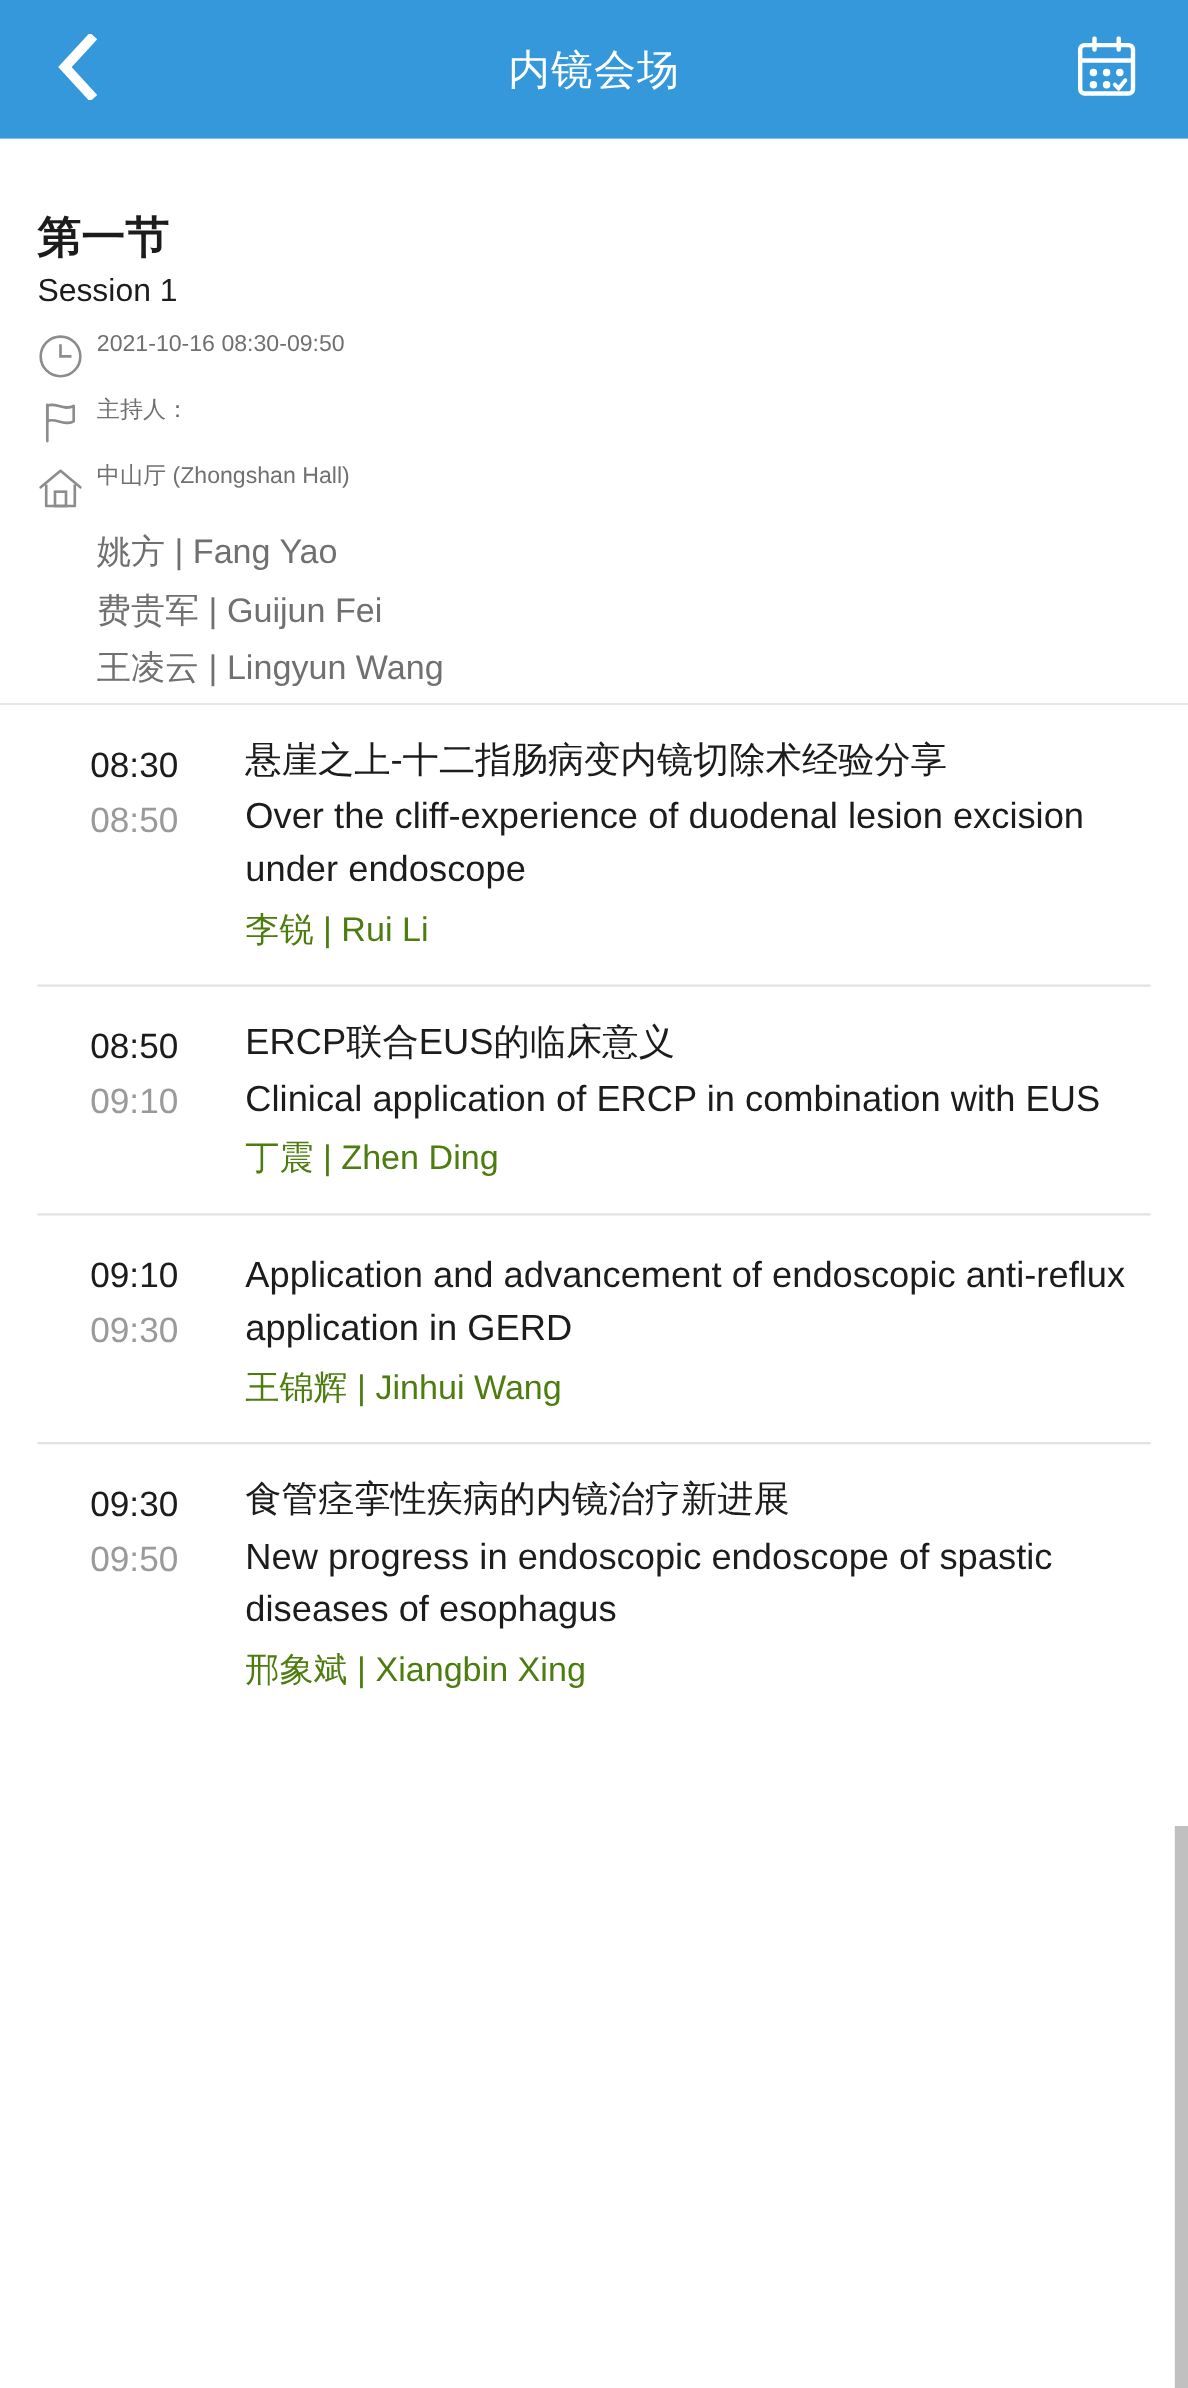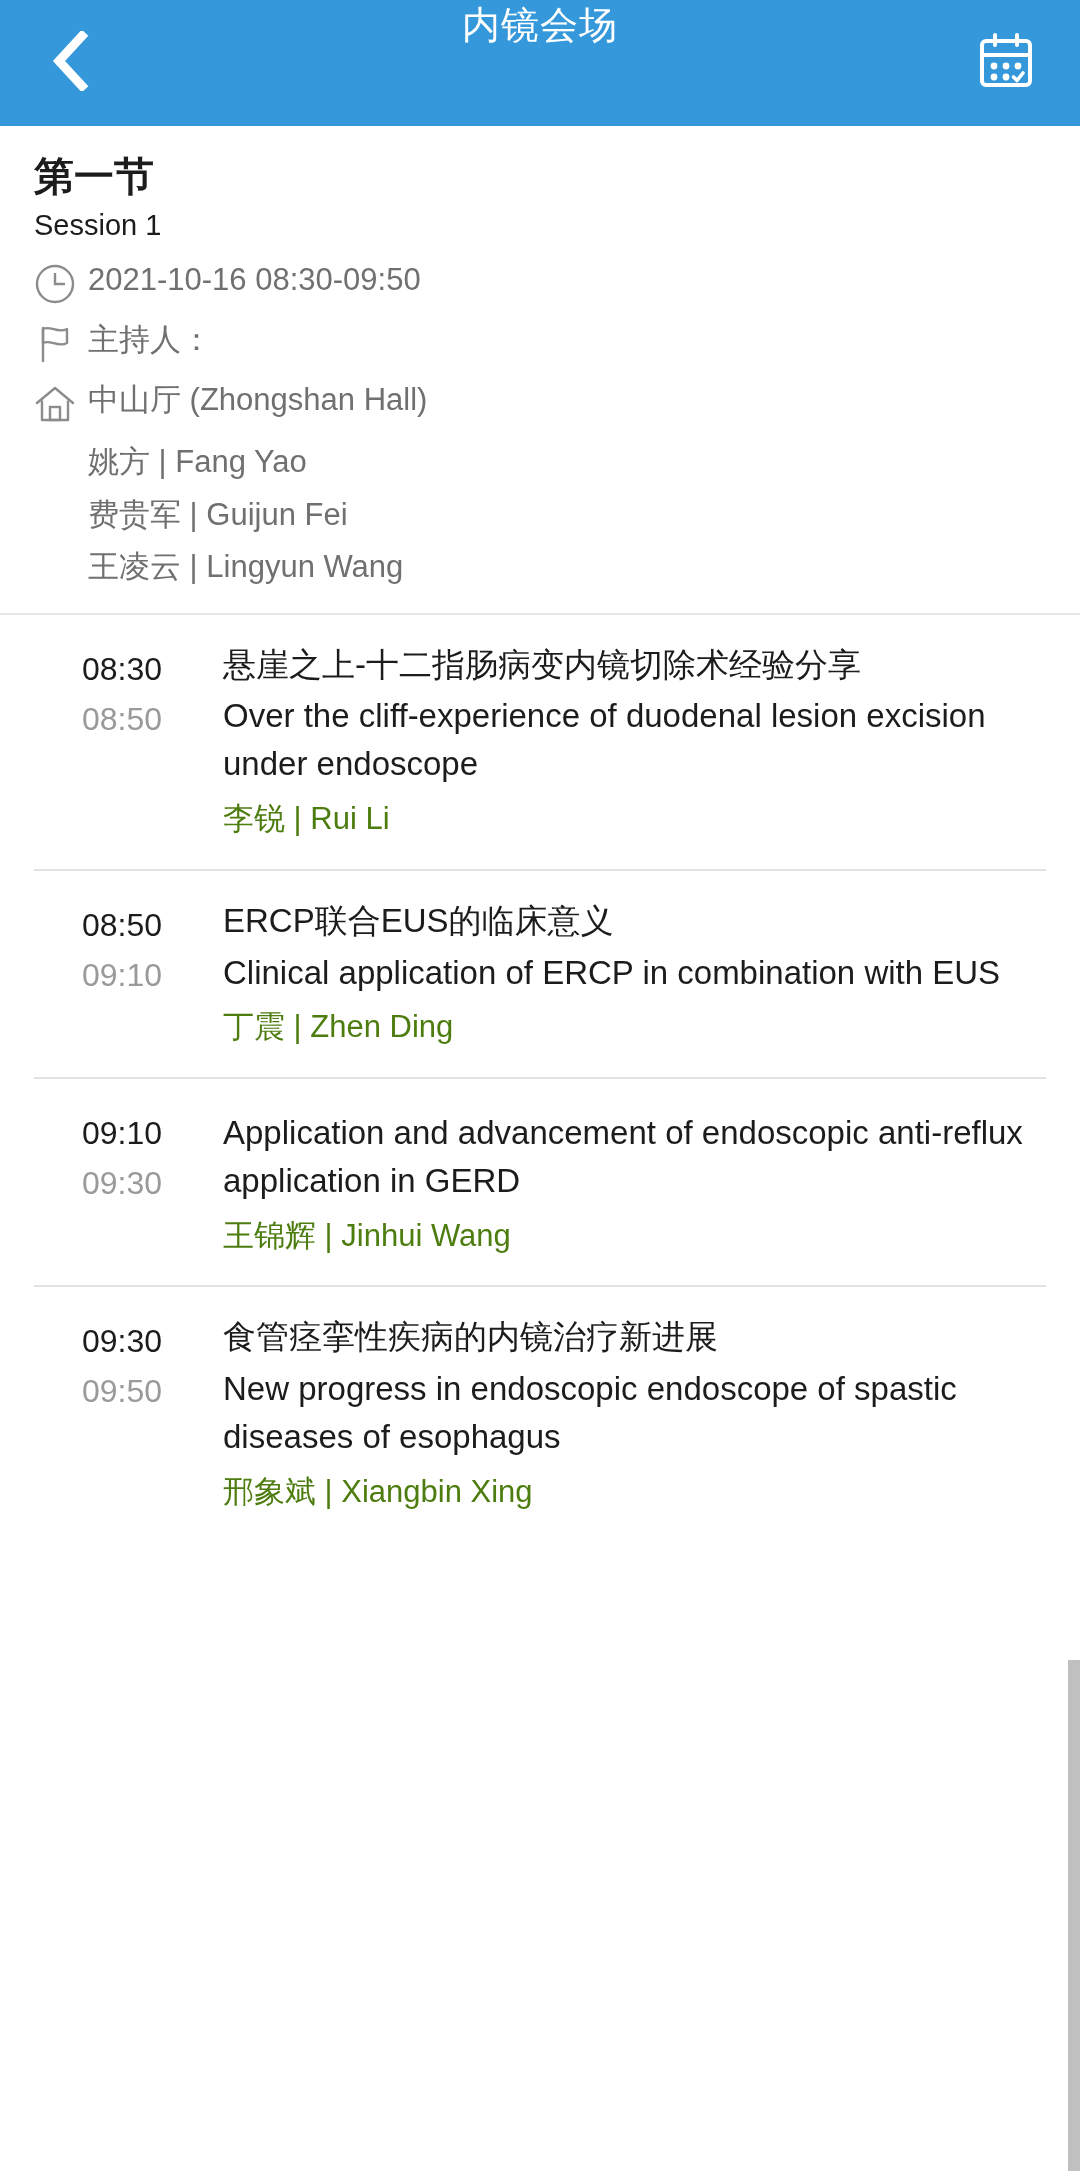--- a/index.html
+++ b/index.html
@@ -14,20 +14,21 @@
     font-family: "Liberation Sans", "DejaVu Sans", sans-serif;
     -webkit-font-smoothing: antialiased;
   }
 
   
   .appbar {
     position: relative;
     height: 126px;
     background: #3498db;
     display: flex;
+    align-items: center;
     justify-content: center;
   }
   .appbar-title {
     color: #ffffff;
     font-size: 38px;
     letter-spacing: 1px;
     font-weight: 400;
   }
   .back-btn {
     position: absolute;
@@ -45,21 +46,22 @@
     top: 0;
     height: 126px;
     width: 96px;
     display: flex;
     align-items: center;
     justify-content: center;
   }
 
   
   .session {
-    padding: 26px 34px 22px 34px;
+    padding: 26px 34px 8px 34px;
+    margin-top: 40px;
   }
   .session-title-cn {
     font-size: 40px;
     font-weight: bold;
     color: #1c1c1c;
     line-height: 1.22;
     margin-bottom: 6px;
   }
   .session-title-en {
     font-size: 29px;
@@ -76,21 +78,21 @@
   .meta-icon {
     flex: 0 0 54px;
     width: 54px;
     height: 48px;
     display: flex;
     align-items: center;
     justify-content: flex-start;
     padding-top: 2px;
   }
   .meta-text {
-    font-size: 31px;
+    font-size: 21px;
     color: #707070;
     line-height: 1.45;
   }
   .host-name {
     font-size: 31px;
     color: #707070;
     line-height: 1.55;
     padding-left: 54px;
     margin-top: 4px;
   }

